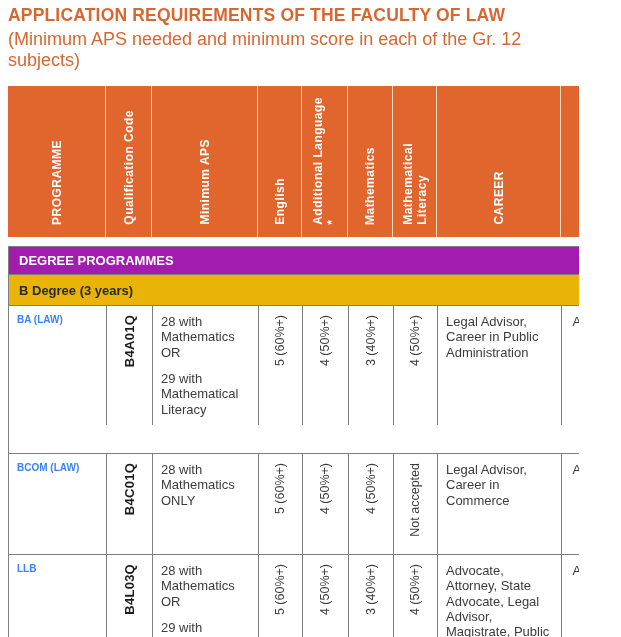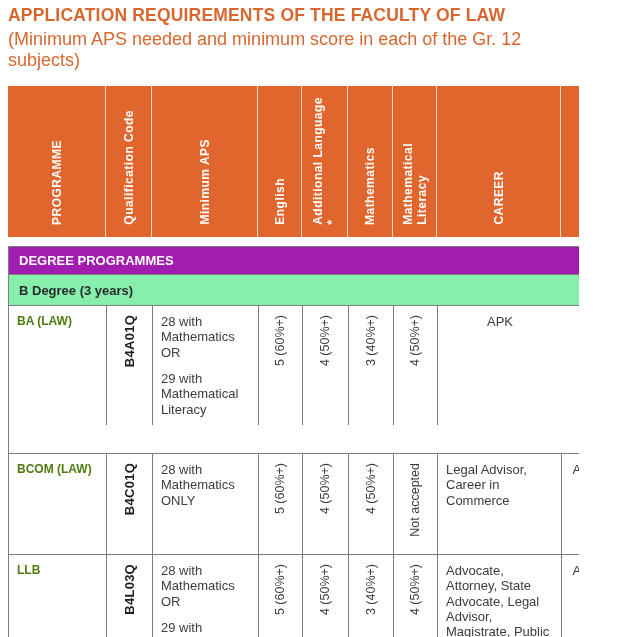--- a/index.html
+++ b/index.html
@@ -26,37 +26,37 @@
   .vtext { writing-mode:vertical-rl; transform:rotate(180deg); }
   .hcell .vtext { color:#fff; font-weight:bold; font-size:12px; letter-spacing:.04em; }
   .line { white-space:nowrap; }
   .line:empty { display:none; }
 
   .tbody { border:1px solid #7e7e7e; margin-top:9px; }
   .tbody > div + div { border-top:1px solid #7e7e7e; }
 
   .band { display:flex; align-items:center; padding-left:10px; font-weight:bold; font-size:13px; }
   .band-orange { background:#a21caf; color:#fff; height:27px; }
-  .band-gray { background:#86efac; color:#2a2a2a; height:31px; }
+  .band-gray { background:#eab308; color:#2a2a2a; height:31px; }
 
   .trow {
     display:grid;
     grid-template-columns:98px 46px 106px 44px 46px 45px 44px 124px 1fr;
     background:#fff;
   }
   .r-ba   { min-height:107px; }
   .r-bcom { min-height:101px;margin-top:28px; }
   .r-llb  { min-height:109px; }
 
   .cell {
     border-right:1px solid #7e7e7e; padding:8px; font-size:13px;
     color:#3c3c3e; line-height:1.18;
   }
   .cell:last-child { border-right:none; }
-  .c-prog { font-weight:bold; color:#4d7c0f; font-size:12px; }
+  .c-prog { font-weight:bold; color:#3b82f6; font-size:10px; }
   .vcell { display:flex; justify-content:center; align-items:flex-start; padding:9px 0 6px 0; }
   .vcell .vtext { font-size:12.5px; color:#3c3c3e; }
   .c-code .vtext { font-weight:bold; color:#1c1c1c; font-size:13px; letter-spacing:.02em; }
   .aps-2 { margin-top:11px; }
   .aps-2:empty { display:none; }
   .c-career { padding-right:4px; }
   .c-campus { text-align:center; }
 </style>
 </head>
 <body>
@@ -151,20 +151,21 @@
         <div class="cell vcell">
           <div class="vtext">
               <div class="line">3 (40%+)</div>
             </div>
         </div>
         <div class="cell vcell">
           <div class="vtext">
               <div class="line">4 (50%+)</div>
             </div>
         </div>
+        <div class="cell c-career">Legal Advisor, Career in Public Administration</div>
         <div class="cell c-campus">APK</div>
       </div>
 
       <div class="trow r-bcom">
         <div class="cell c-prog">BCOM (LAW)</div>
         <div class="cell vcell c-code">
           <div class="vtext">
               <div class="line">B4C01Q</div>
             </div>
         </div>

